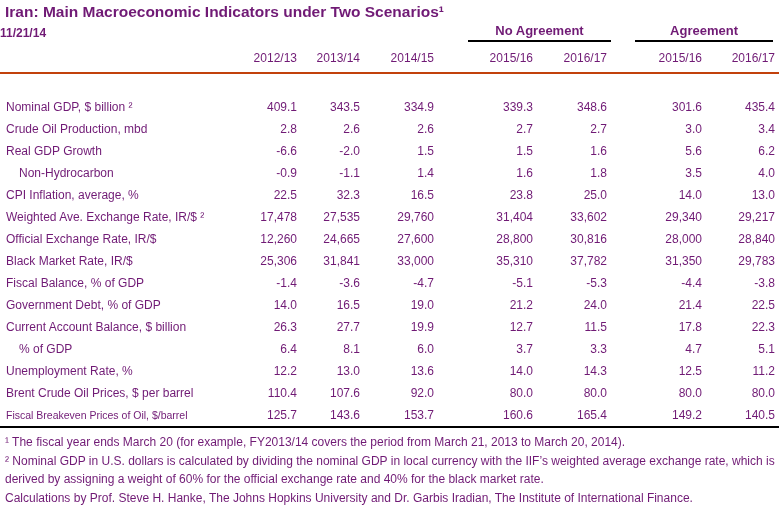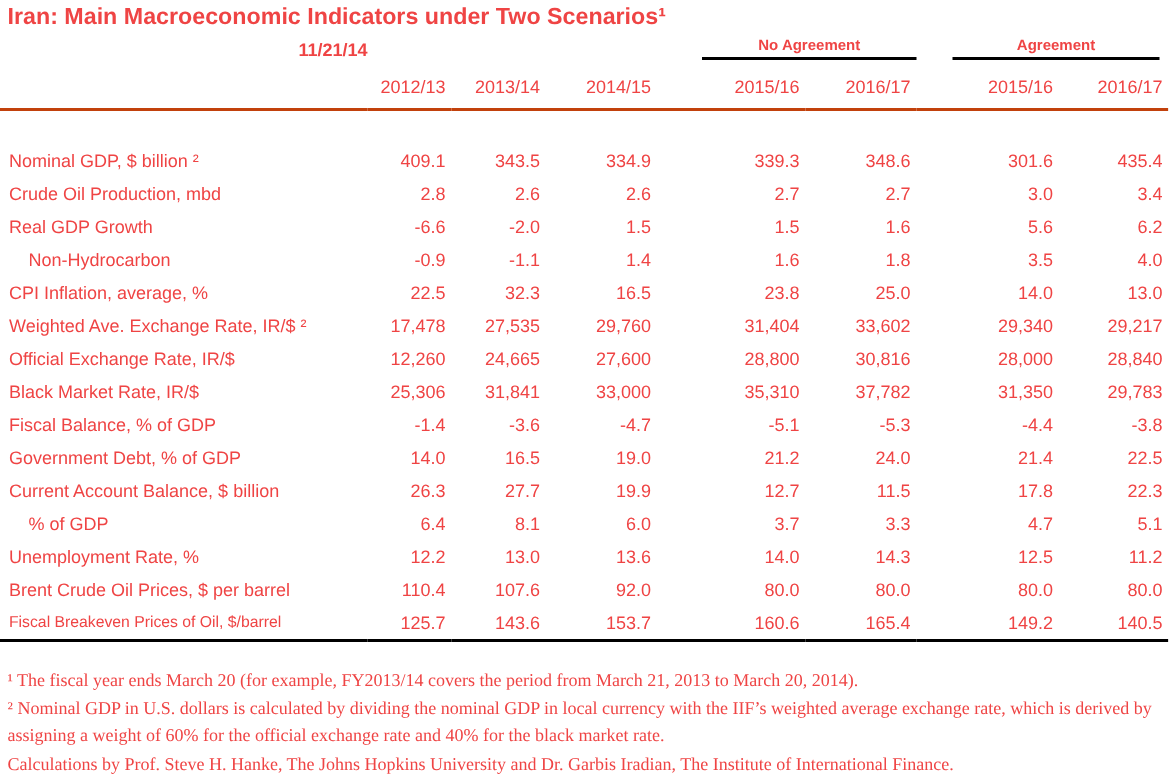--- a/index.html
+++ b/index.html
@@ -1,47 +1,47 @@
 <!DOCTYPE html>
 <html><head>
 <meta charset="utf-8">
 <style>
   html, body { margin: 0; padding: 0; background: #ffffff; }
   .page {
     position: relative;
     width: 779px; height: 522px;
     overflow: hidden;
     background: #ffffff;
-    color: #ef4444;
+    color: #701a75;
     font-family: "Liberation Sans", "DejaVu Sans", sans-serif;
   }
   .title {
     font-size: 15.5px;
     font-weight: bold;
     padding: 3px 0 0 5px;
     height: 19px;
     white-space: nowrap;
   }
   table.indicators {
     border-collapse: collapse;
     table-layout: fixed;
     width: 779px;
   }
   table.indicators td { padding: 0; vertical-align: middle; }
   
   tr.group-row td { height: 21px; }
   td.date-cell {
     font-size: 12px; font-weight: bold;
-    text-align: right;
+    text-align: left;
     padding-left: 140px;
     white-space: nowrap;
   }
   td.group-cell { vertical-align: bottom; }
   .group-inner {
-    font-size: 10px; font-weight: bold;
+    font-size: 13px; font-weight: bold;
     text-align: center;
     border-bottom: 2px solid #000;
     padding-bottom: 2px;
     white-space: nowrap;
   }
   .group-inner.na  { margin-left: 30px; }
   .group-inner.agr { margin-left: 24px; margin-right: 6px; }
   tr.year-row td {
     height: 29px;
     font-size: 12px;
@@ -51,24 +51,23 @@
   .num { text-align: right; padding-right: 4px !important; white-space: nowrap; }
   
   tbody td { height: 22px; font-size: 12px; white-space: nowrap; }
   tbody tr:first-child td { padding-top: 22px; }
   tbody tr:last-child td { border-bottom: 2px solid #000; }
   td.label { padding-left: 6px !important; overflow: hidden; }
   td.label.indent { padding-left: 19px !important; }
   td.label.small { font-size: 10.5px; }
   
   .footnotes {
-    padding: 16px 2px 0 5px;
+    padding: 5px 2px 0 5px;
     font-size: 12px;
     line-height: 18.5px;
-    font-family: Liberation Serif, serif;
   }
   .footnotes .fn-line { white-space: nowrap; overflow: hidden; }
   .footnotes .fn-wrap { white-space: normal; }
 </style>
 </head>
 <body>
 
 <div class="page">
 
   <div class="title">Iran: Main Macroeconomic Indicators under Two Scenarios¹</div>

